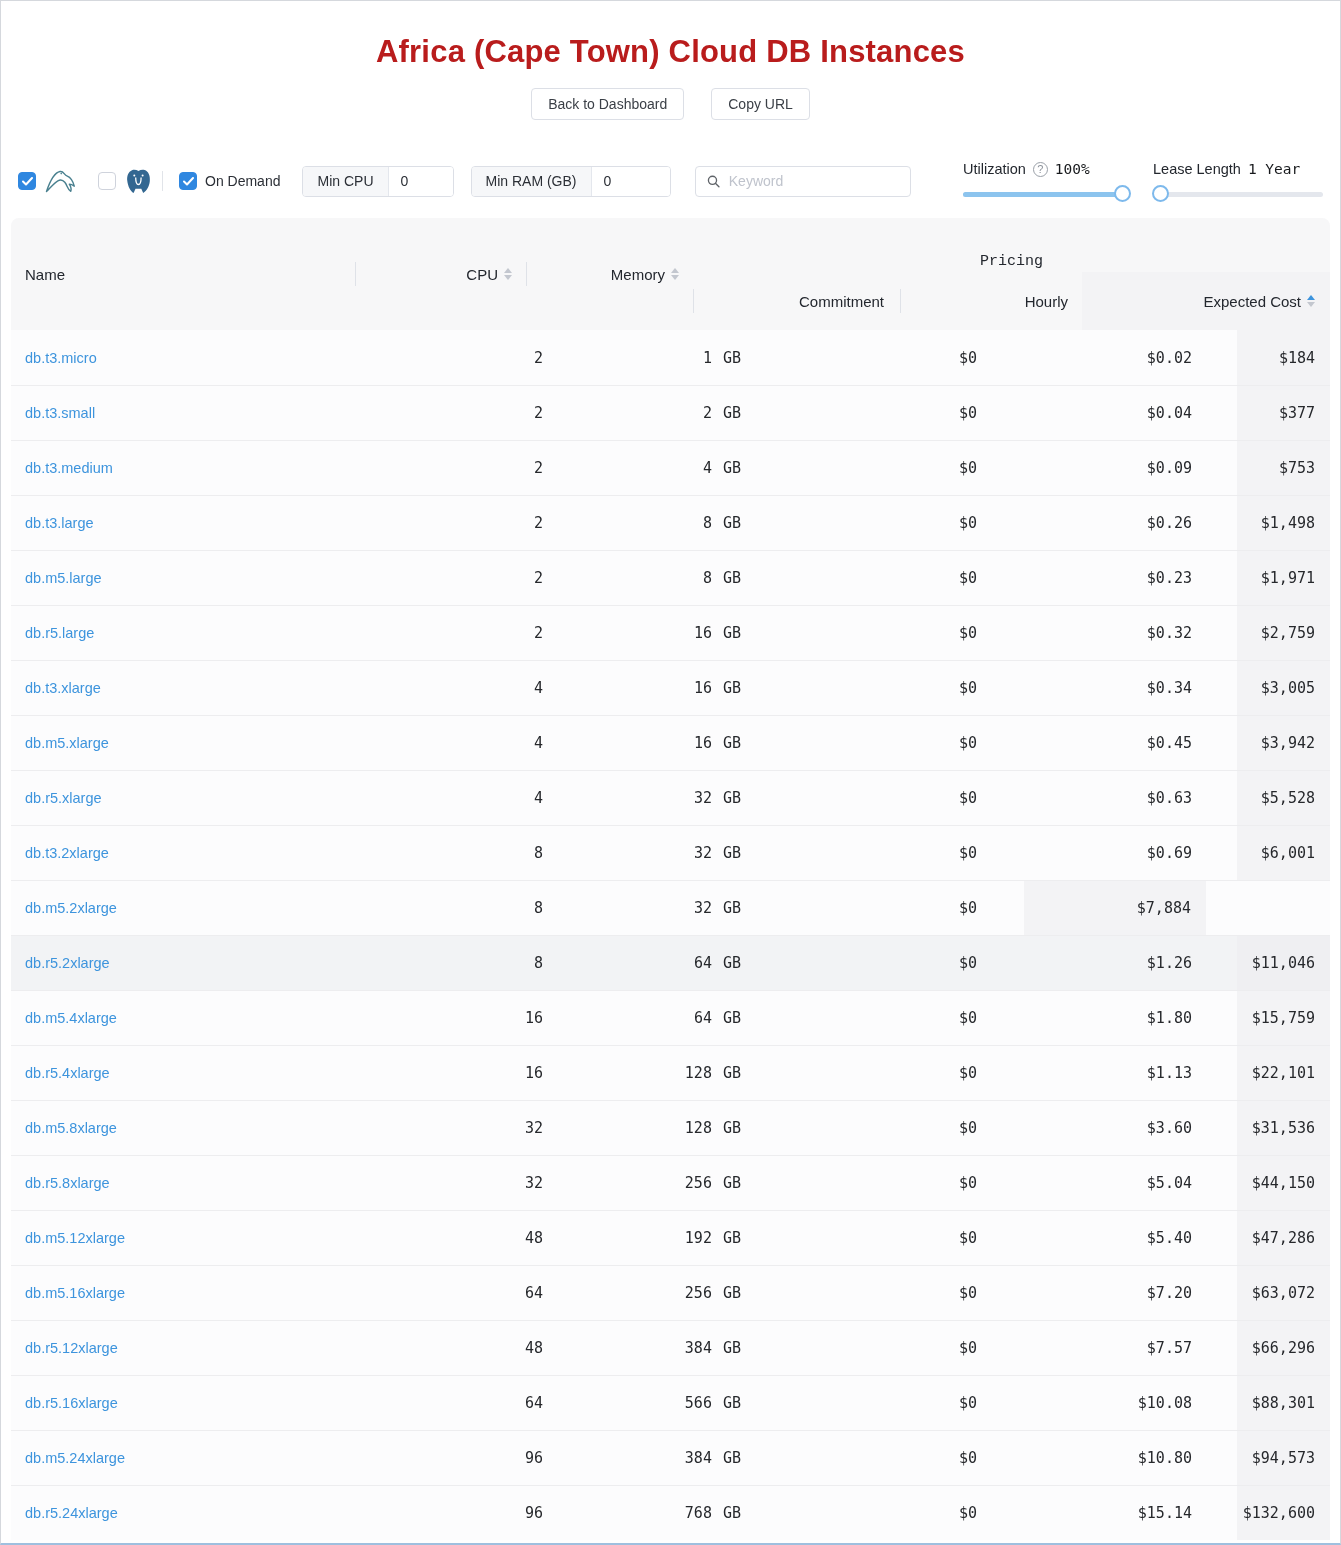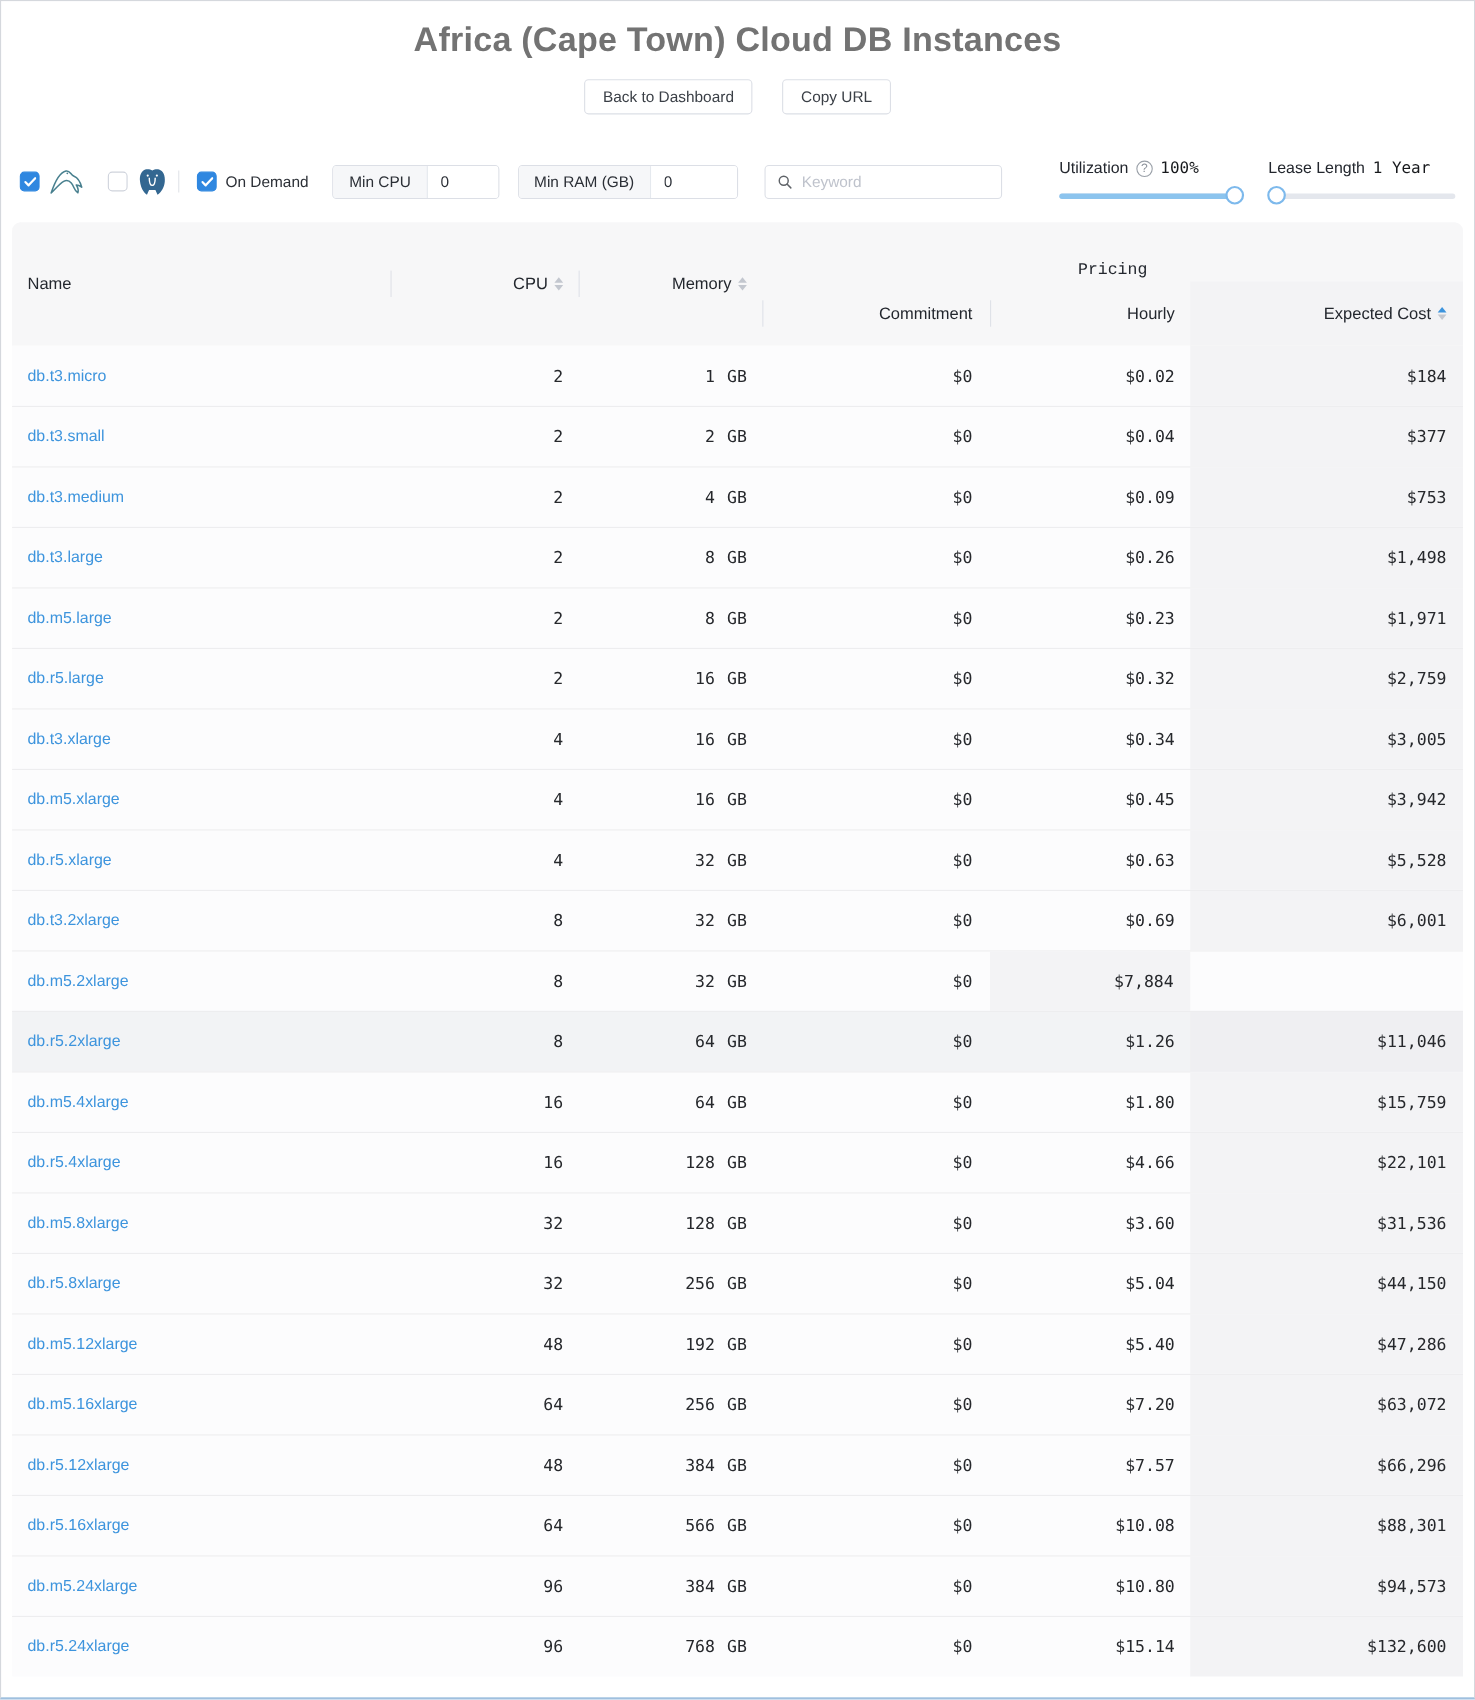--- a/index.html
+++ b/index.html
@@ -9,22 +9,22 @@
     background:#ffffff;
     color:#1f2329;
     border:1px solid #d5d8dd;
     border-bottom:2px solid #9fc0df;
     overflow:hidden;
   }
   .mono { font-family:"DejaVu Sans Mono", monospace; }
 
   
   h1 {
-    margin-top:14px; text-align:center;
-    font-size:31px; line-height:42px; font-weight:700; color:#737373;
+    margin-top:30px; text-align:center;
+    font-size:31px; line-height:42px; font-weight:700; color:#b91c1c;
     letter-spacing:.2px;
   }
   .btn-row { display:flex; justify-content:center; gap:27px; margin-top:15px; }
   .btn {
     background:#fff; border:1px solid #dcdfe6; border-radius:4px;
     padding:7px 16px; font-size:14px; color:#3a3f46; cursor:pointer;
     font-family:"Liberation Sans", sans-serif;
   }
 
   
@@ -91,20 +91,21 @@
   .slider-util .fill { width:100%; }
   .slider-util .handle { right:-8px; }
   .slider-lease .fill { width:0; }
   .slider-lease .handle { left:-1px; }
 
   
   .table { margin:20px 10px 0 10px; background:#fcfcfd; border-radius:8px 8px 0 0; }
   .grid-cols {
     display:grid;
     grid-template-columns:344px 171px 167px 207px 182px 1fr;
+    gap:31px;
   }
   .thead { background:#f7f7f8; border-radius:8px 8px 0 0;
     display:grid; grid-template-columns:344px 171px 167px 207px 182px 1fr;
     grid-template-rows:54px 58px;
     font-size:15px; color:#23272e;
   }
   .th { display:flex; align-items:center; }
   .th-name     { grid-row:1/3; grid-column:1; padding-left:14px; }
   .th-cpu      { grid-row:1/3; grid-column:2; justify-content:flex-end; padding-right:14px; position:relative; }
   .th-memory   { grid-row:1/3; grid-column:3; justify-content:flex-end; padding-right:14px; position:relative; }
@@ -427,21 +428,21 @@
       <div class="row grid-cols">
     <div class="cell c-name">
       <a>db.r5.4xlarge</a>
     </div>
     <div class="cell c-num mono">16</div>
     <div class="cell c-mem mono">
       <span>128</span>
       <span class="unit">GB</span>
     </div>
     <div class="cell c-commit mono">$0</div>
-    <div class="cell c-hourly mono">$4.66</div>
+    <div class="cell c-hourly mono">$1.13</div>
     <div class="cell c-expected mono">$22,101</div>
   </div>
       <div class="row grid-cols">
     <div class="cell c-name">
       <a>db.m5.8xlarge</a>
     </div>
     <div class="cell c-num mono">32</div>
     <div class="cell c-mem mono">
       <span>128</span>
       <span class="unit">GB</span>

